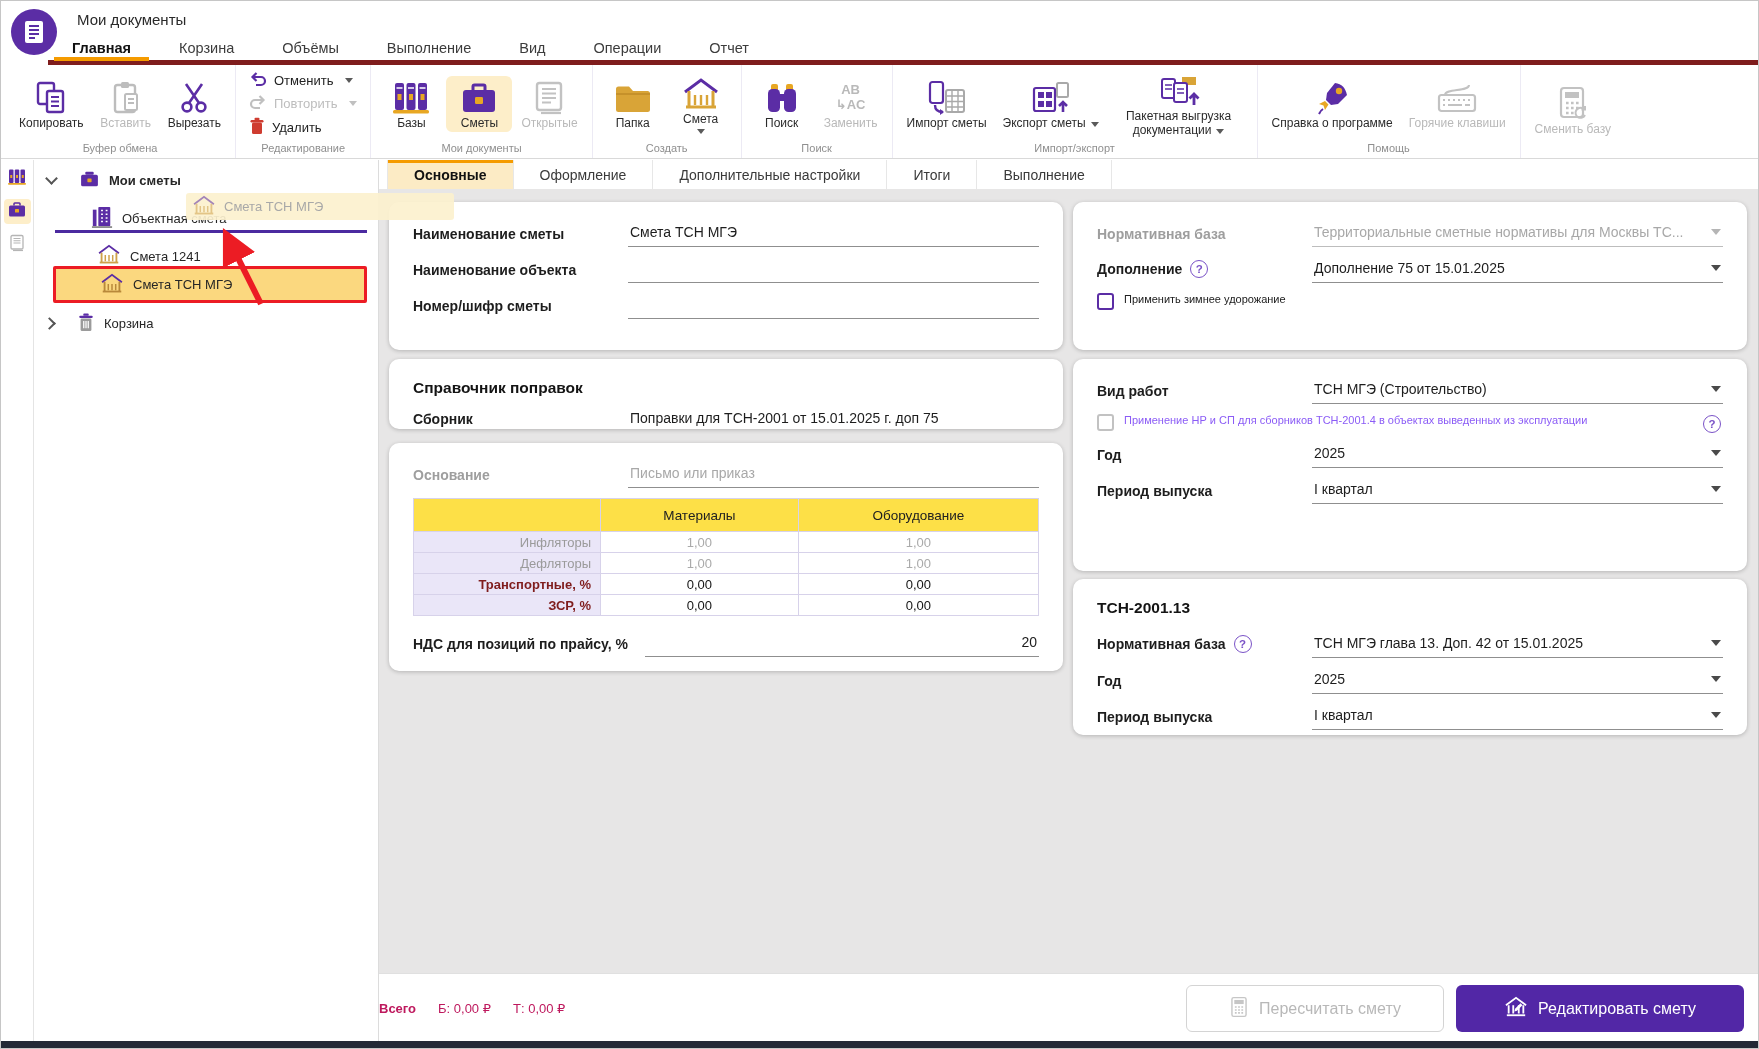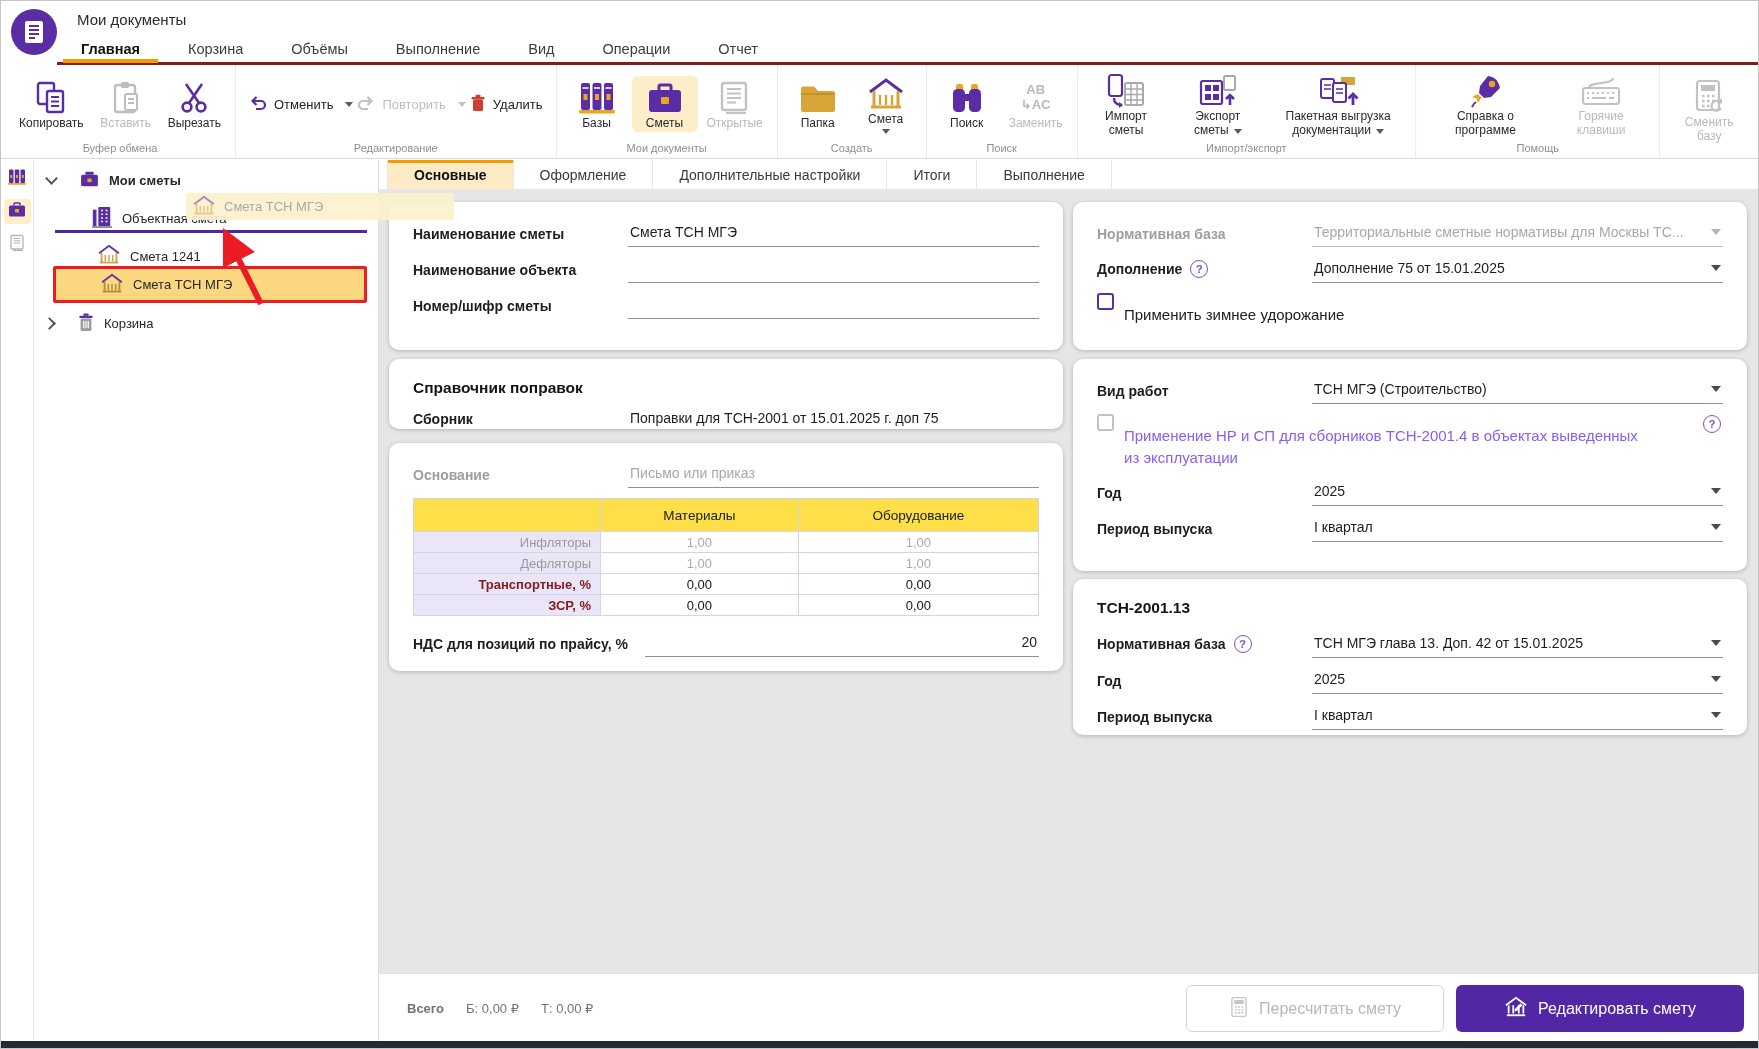--- a/index.html
+++ b/index.html
@@ -8,38 +8,38 @@
     position:relative; width:1759px; height:1049px; background:#fff;
     font-family:"Liberation Sans","DejaVu Sans",sans-serif; color:#212121;
     overflow:hidden; border:1px solid #c6c6c6;
   }
   
   .titlebar{ position:absolute; left:0; top:0; right:0; height:34px; background:#fff; }
   .app-logo{ position:absolute; left:10px; top:8px; width:46px; height:46px; border-radius:50%;
     background:#5b2da5; display:flex; align-items:center; justify-content:center; z-index:6; }
   .app-title{ position:absolute; left:76px; top:10px; font-size:15px; color:#2a2a2a; }
   
-  .rtabs{ position:absolute; left:56px; top:34px; right:0; height:30px; display:flex; align-items:stretch;
-    border-bottom:3px solid #7f1d1d; background:#fff; }
+  .rtabs{ position:absolute; left:47px; top:34px; right:0; height:30px; display:flex; align-items:stretch;
+    border-bottom:5px solid #7f1d1d; background:#fff; }
   .rtab{ position:relative; padding:0 24px; display:flex; align-items:center; font-size:14.5px; color:#3c3c3c; cursor:default; }
   .rtab.active{ font-weight:bold; color:#111; }
   .rtab.active::after{ content:""; position:absolute; left:6px; right:6px; bottom:-1px; height:4px; background:#f59b00; }
   
   .ribbon{ position:absolute; left:0; top:64px; right:0; height:94px; background:#fff;
     border-bottom:1px solid #d9d9d9; display:flex; align-items:stretch; padding-left:4px; }
   .rgroup{ display:flex; flex-direction:column; border-right:1px solid #eceaf4; padding:2px 7px 0; }
   .rgroup-buttons{ flex:1; display:flex; align-items:center; justify-content:center; gap:2px; }
   .rgroup-label{ font-size:11px; color:#8f8f8f; text-align:center; padding:1px 0 4px; white-space:nowrap; }
   .rbtn{ display:flex; flex-direction:column; align-items:center; padding:3px 7px 2px; min-width:66px;
     font-size:12px; line-height:1.15; color:#2b2b2b; text-align:center; border-radius:6px; cursor:default; }
   .rbtn .ric{ height:38px; display:flex; align-items:center; justify-content:center; }
   .rbtn.disabled{ color:#b9b9b9; }
   .rbtn.selected{ background:#fdeec9; }
   .rbtn .rlabel{ white-space:normal; max-width:128px; }
-  .edit-col{ display:flex; flex-direction:row; justify-content:center; gap:4px; padding:0 6px; }
+  .edit-col{ display:flex; flex-direction:column; justify-content:center; gap:4px; padding:0 6px; }
   .erow{ display:flex; align-items:center; gap:7px; font-size:13px; color:#222; }
   .erow.disabled{ color:#bdbdbd; }
   .car{ display:inline-block; width:0; height:0; border-left:4.5px solid transparent;
     border-right:4.5px solid transparent; border-top:5.5px solid #5a5a5a; margin-left:5px; }
   .car.gray{ border-top-color:#c0c0c0; }
   .replace-ic{ display:flex; flex-direction:column; font-weight:bold; font-size:13px; color:#b9b9b9; line-height:1.1; }
   
   .rail{ position:absolute; left:0; top:159px; width:33px; bottom:7px; background:#fff; border-right:1px solid #e4e4e4; }
   .rail-item{ width:27px; height:25px; margin:6px auto 8px; display:flex; align-items:center; justify-content:center; border-radius:4px; }
   .rail-item.selected{ background:#fdeec9; }
@@ -72,34 +72,34 @@
   .fvalue.noline{ border-bottom:none; }
   .fvalue.right{ justify-content:flex-end; }
   .fvalue .ph{ color:#a8a8a8; }
   .sel-caret{ margin-left:auto; width:0; height:0; border-left:5px solid transparent; border-right:5px solid transparent; border-top:6px solid #4a4a4a; }
   .sel-caret.gray{ border-top-color:#b5b5b5; }
   .help{ width:18px; height:18px; flex:none; border:1.6px solid #7a52c7; border-radius:50%; color:#7a52c7;
     display:inline-flex; align-items:center; justify-content:center; font-size:11.5px; font-weight:bold; }
   .help::before{ content:"?"; }
   .cbrow{ display:flex; align-items:flex-start; gap:10px; margin-top:6px; position:relative; }
   .cb{ width:17px; height:17px; flex:none; border:2px solid #5b2da5; border-radius:3px; background:#fff; margin-top:1px; }
-  .cbl{ font-size:15px; color:#202020; line-height:1.45;margin-top:12px; }
+  .cbl{ font-size:11px; color:#202020; line-height:1.45; }
   .cbrow.disabled .cb{ border-color:#c2c2c2; }
   .cbrow.disabled .cbl{ color:#8b5cf6; }
   .ptable{ border-collapse:collapse; width:100%; margin-top:10px; font-size:13px; }
   .ptable th,.ptable td{ border:1px solid #d7d2ea; height:21px; padding:0 9px; }
   .ptable th{ height:33px; font-weight:normal; text-align:center; background:#fde047; font-size:13.5px; }
   .ptable .lbl{ background:#eae6f8; text-align:right; color:#9a9a9a; }
   .ptable .lbl.strong{ color:#7f1d1d; font-weight:bold; }
   .ptable .val{ text-align:center; color:#141414; }
   .ptable tr.muted .val{ color:#aaa; }
   
   .footerbar{ position:absolute; left:378px; top:972px; right:0; height:70px; background:#fff; border-top:1px solid #e0e0e0;
     display:flex; align-items:center; }
-  .totals{ display:flex; align-items:center; gap:22px; font-size:13px; margin-left:28px; color:#737373;justify-content:center;}
+  .totals{ display:flex; align-items:center; gap:22px; font-size:13px; color:#be185d;justify-content:center;}
   .totals .b{ font-weight:bold; }
   .btn{ height:47px; border-radius:6px; display:flex; align-items:center; justify-content:center; gap:10px;
     font-size:16px; font-family:inherit; cursor:default; }
   .btn-recalc{ width:258px; background:#fff; border:1px solid #d4d4d4; color:#b8b8b8; margin-left:auto; }
   .btn-edit{ width:288px; background:#5227a6; border:none; color:#fff; margin:0 14px 0 12px; }
   .bottomstrip{ position:absolute; left:0; right:0; bottom:0; height:7px; background:#232936; }
 </style>
 </head>
 <body>
 

